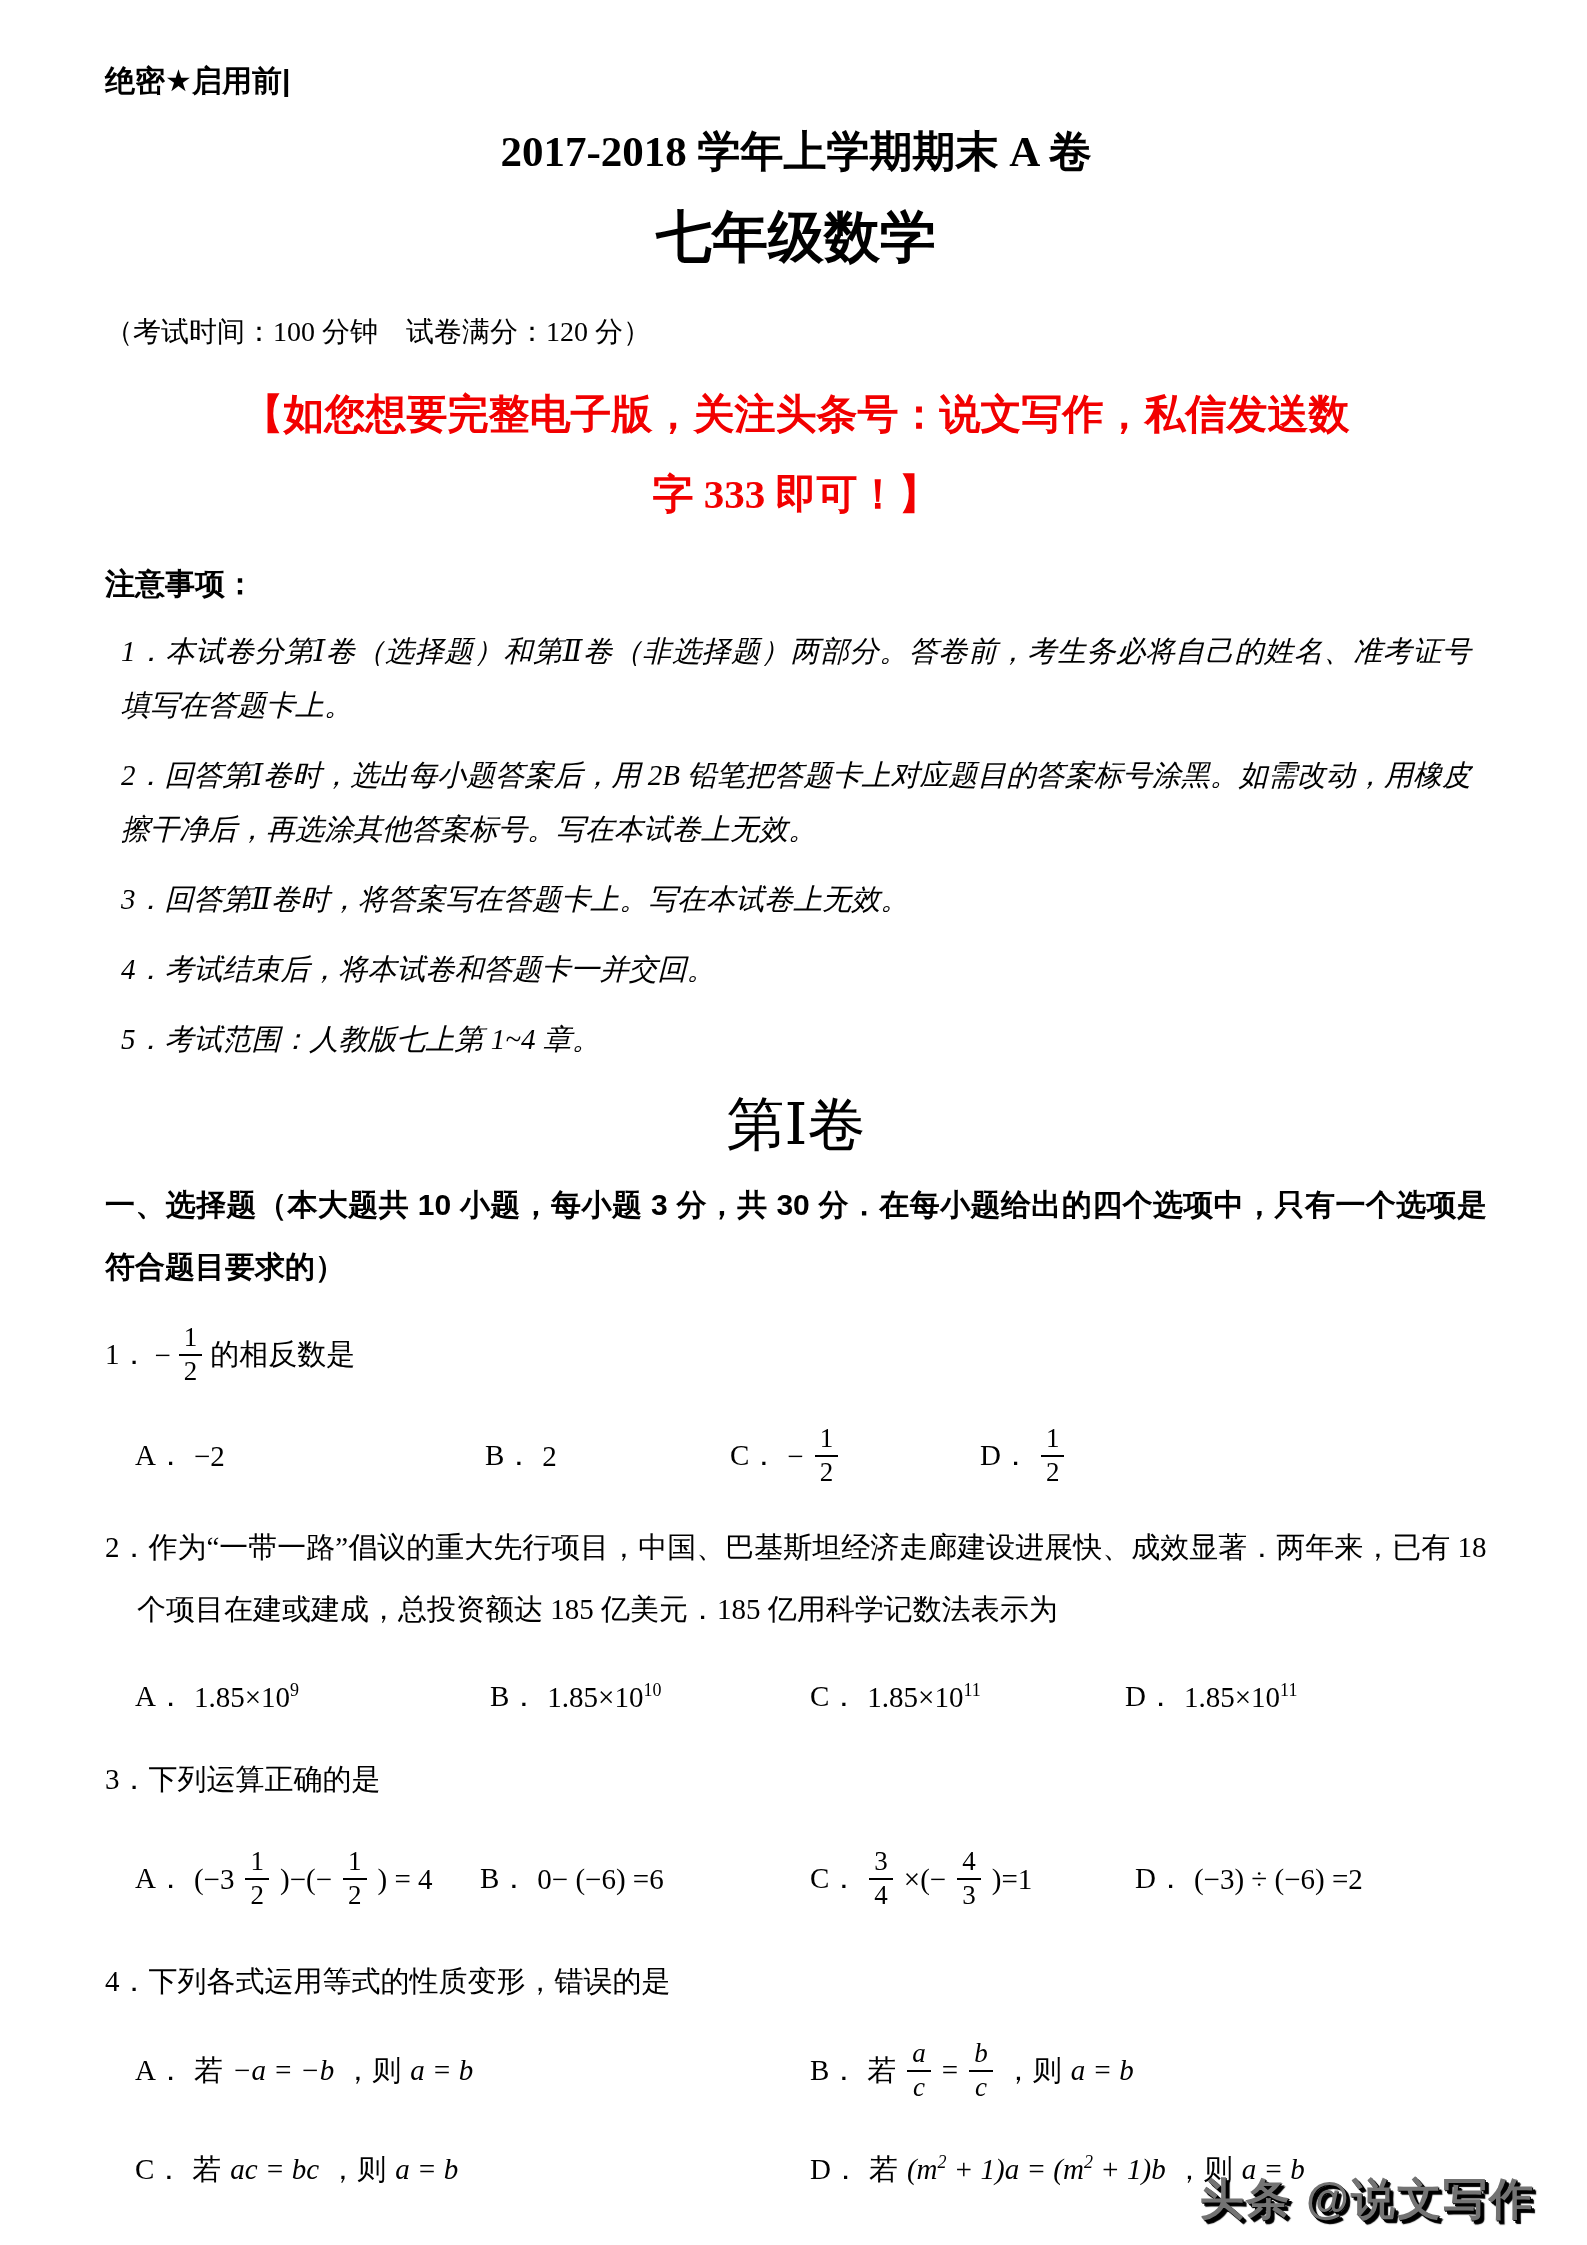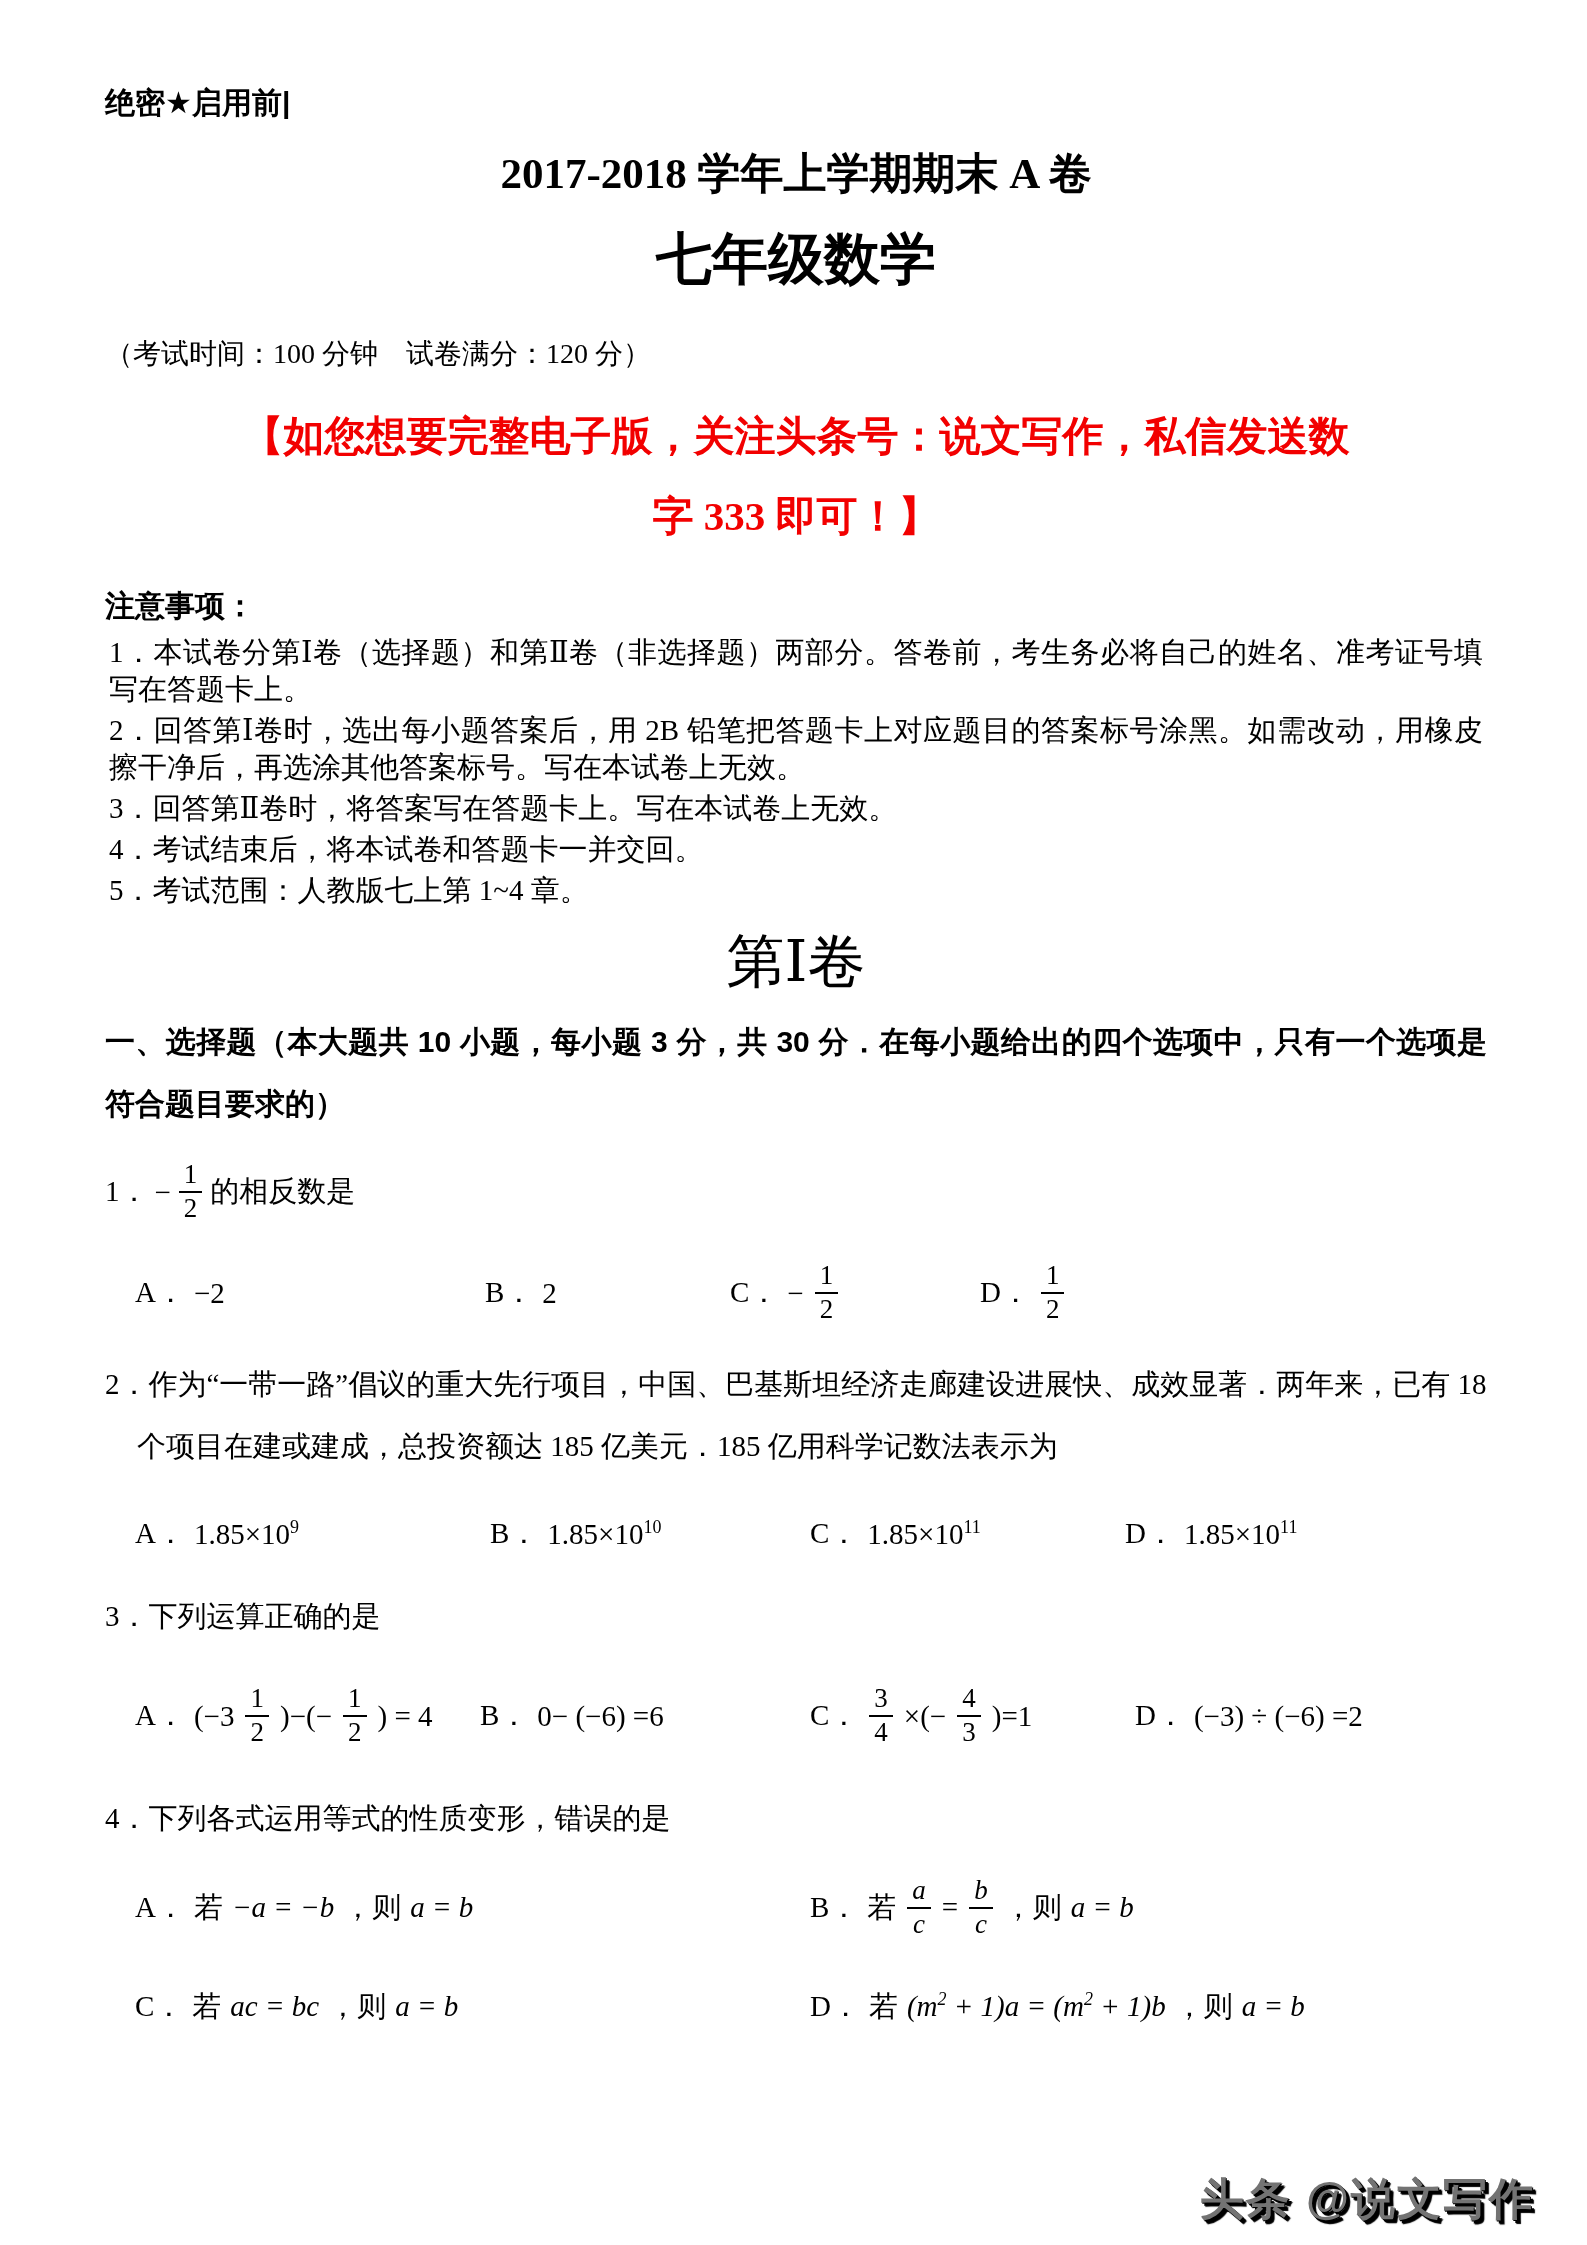--- a/index.html
+++ b/index.html
@@ -1,37 +1,37 @@
 <!DOCTYPE html>
 <html><head>
 <meta charset="utf-8">
 <style>
   html,body{margin:0;padding:0;background:#ffffff;}
   body{
     width:1587px;height:2245px;position:relative;overflow:hidden;
     font-family:"Liberation Serif","DejaVu Serif",serif;
     color:#000;font-size:29px;
   }
-  .page{position:absolute;inset:0;padding:86px 100px 0 105px;box-sizing:border-box;}
+  .page{position:absolute;inset:0;padding:64px 100px 0 105px;box-sizing:border-box;}
   .classification{
     font-family:"Liberation Sans","DejaVu Sans",sans-serif;
     font-weight:bold;font-size:30px;line-height:34px;
   }
   .title1{text-align:center;font-size:43px;font-weight:700;margin-top:26px;line-height:56px;}
   .title2{text-align:center;font-size:56px;font-weight:700;margin-top:22px;line-height:70px;}
   .exam-info{text-align:left;font-size:28px;margin-top:40px;line-height:40px;}
   .promo{
     text-align:center;font-weight:700;font-size:41px;line-height:80px;
     margin-top:22px;
   }
   .notes-heading{
     font-family:"Liberation Sans","DejaVu Sans",sans-serif;
     font-weight:bold;font-size:30px;margin-top:26px;line-height:48px;
   }
-  .note-p{line-height:37px;text-align:justify;margin:4px;}
+  .note-p{line-height:54px;text-align:justify;margin:16px;font-style:italic;}
   .sec-heading{text-align:center;font-size:58px;line-height:86px;margin-top:10px;}
   .intro{
     font-family:"Liberation Sans","DejaVu Sans",sans-serif;
     font-weight:bold;font-size:30px;line-height:62px;text-align:justify;margin-top:6px;
   }
   .stem{line-height:62px;margin:0;}
   .stem-flex{display:flex;align-items:center;gap:6px;margin-top:14px;min-height:86px;}
   .hang{padding-left:32px;text-indent:-32px;margin-top:12px;}
   .q3-stem{margin-top:16px;}
   .opts{display:grid;padding-left:30px;margin-top:10px;align-items:center;}

